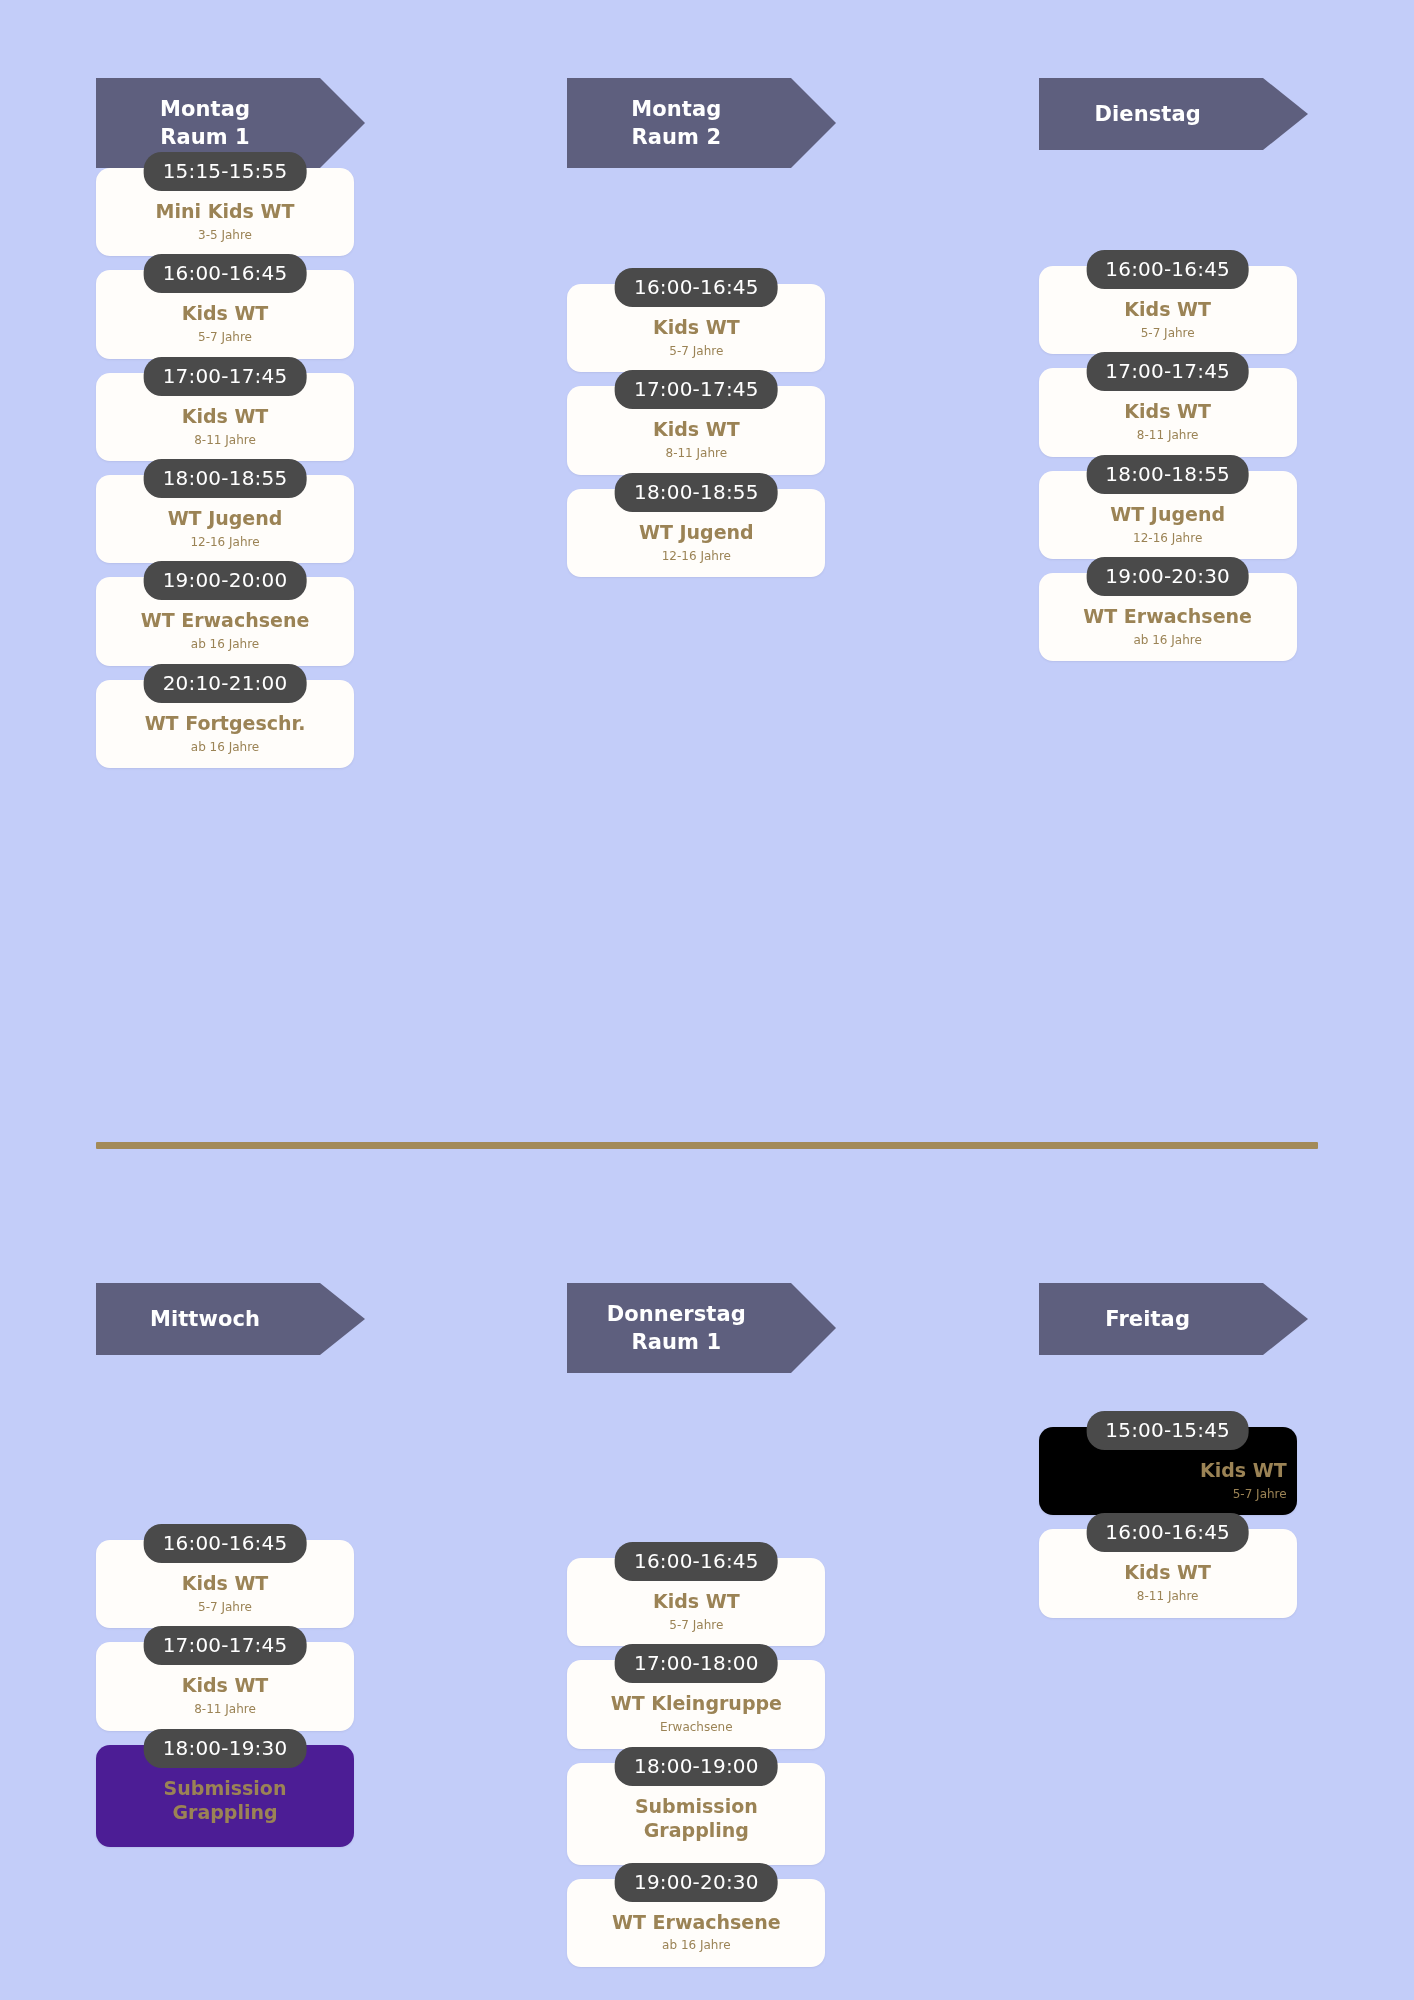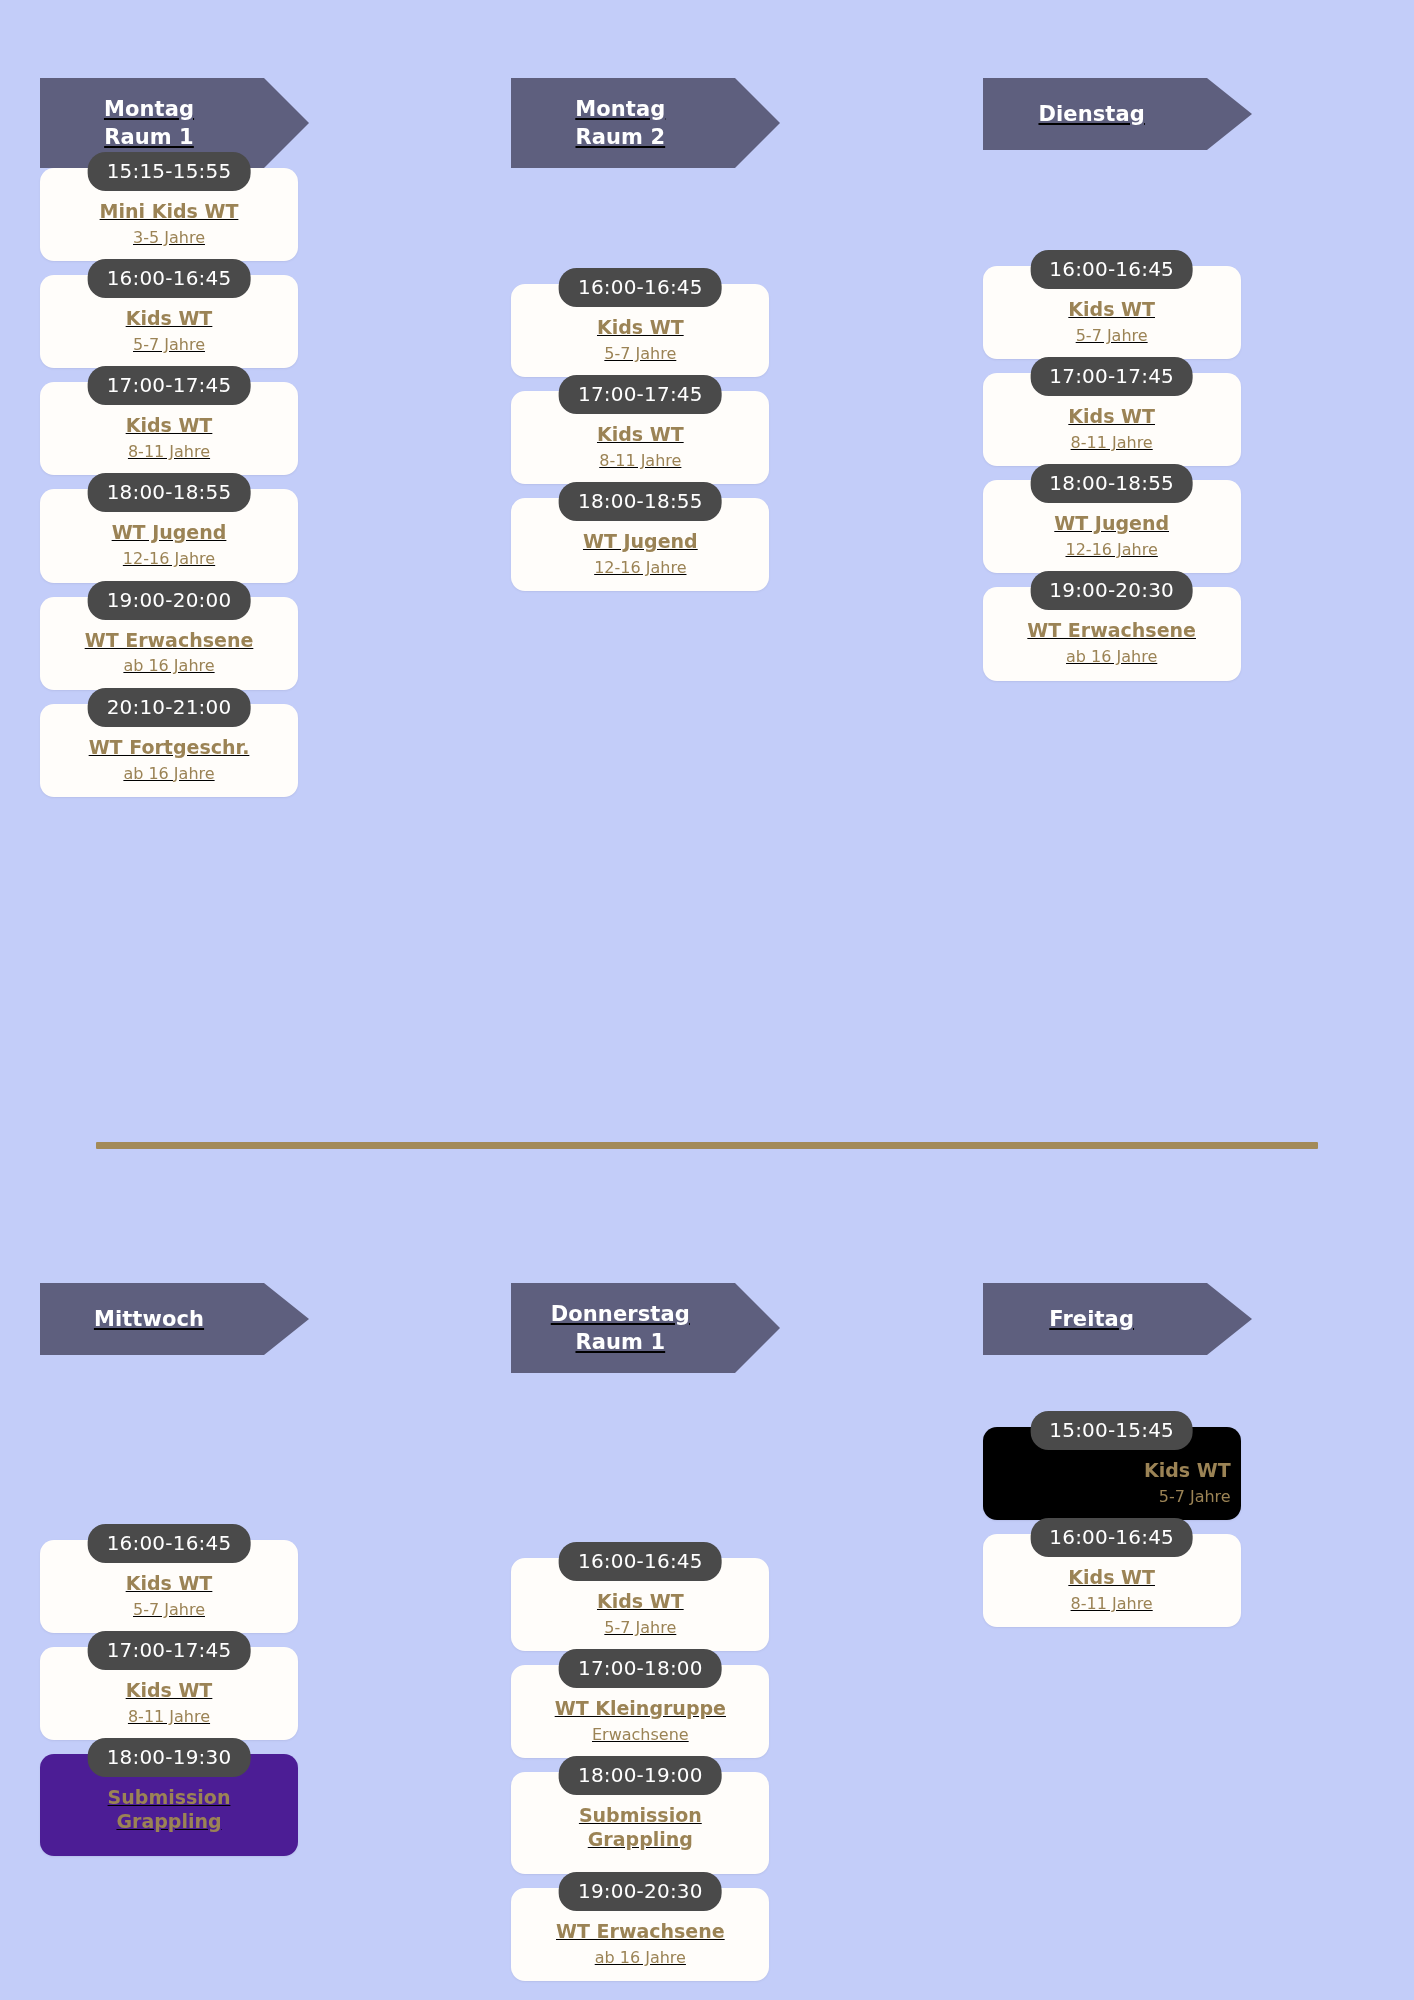--- a/index.html
+++ b/index.html
@@ -28,22 +28,21 @@
     width: 1414px;
     display: grid;
     grid-template-columns: repeat(3, 1fr);
     column-gap: 0;
   }
   #section-top { top: 0; }
   #section-bottom { top: 1205px; }
 
   .day-column {
     position: relative;
-    padding-left: 40px;
-    text-decoration: underline;
+    padding-left: 96px;
   }
 
   
   .day-header {
     position: relative;
     width: 224px;
     min-height: 72px;
     margin-top: 78px;
     margin-bottom: 0;
     background: #5e5f7e;
@@ -116,21 +115,21 @@
   .class-title {
     color: #9b8355;
     font-size: 19px;
     font-weight: bold;
     line-height: 1.26;
     margin: 0 0 4px 0;
     white-space: pre-line;
   }
   .class-sub {
     color: #9b8355;
-    font-size: 16px;
+    font-size: 12px;
     font-weight: normal;
     line-height: 1.2;
     margin: 0;
   }
   .class-card.no-sub { padding-bottom: 18px; }
 
   
   .divider {
     position: absolute;
     left: 96px;

